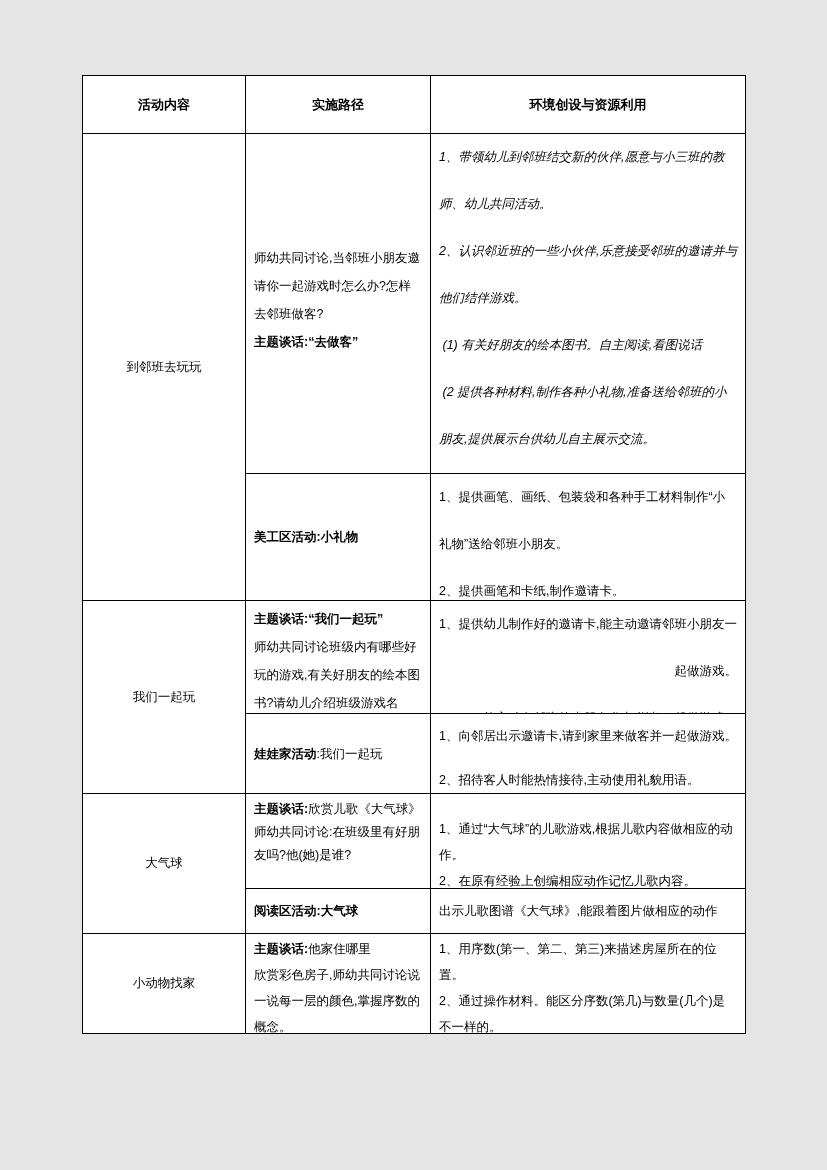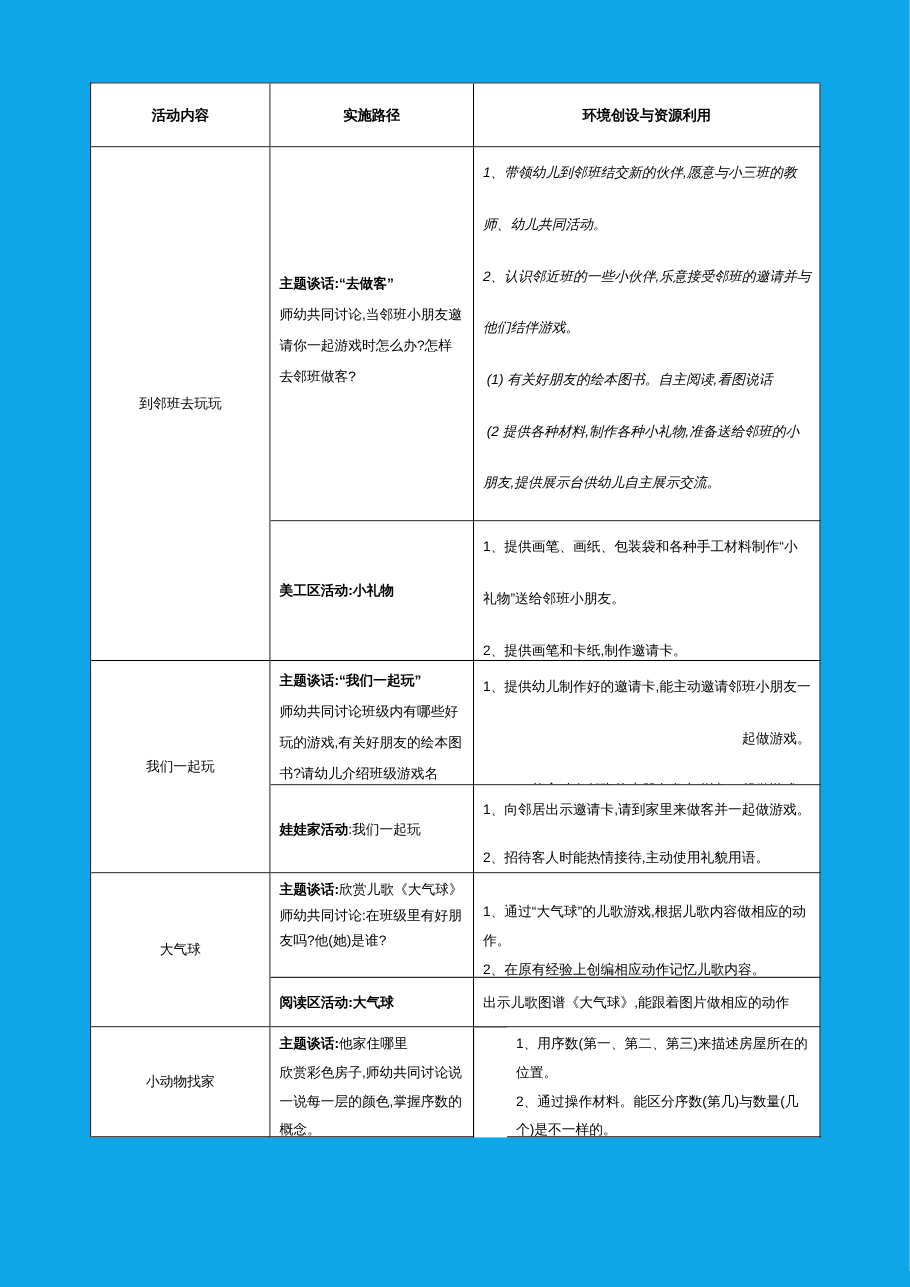--- a/index.html
+++ b/index.html
@@ -2,21 +2,21 @@
 <html><head>
 <meta charset="utf-8">
 <style>
   html,body { margin:0; padding:0; }
   body {
     width:827px; height:1170px;
     background:#ffffff;
     font-family:"Liberation Sans","DejaVu Sans",sans-serif;
     color:#000;
   }
-  .page { position:relative; width:827px; height:1170px; background:#0ea5e9; overflow:hidden; }
+  .page { position:relative; width:827px; height:1170px; background:#e5e5e5; overflow:hidden; }
 
   .doc-table {
     position:absolute; left:82px; top:75px;
     display:grid;
     grid-template-columns:163px 185px 315px;
     grid-template-rows:58px 340px 127px 113px 80px 95px 45px 100px;
     border-top:1.5px solid #000;
     border-left:1.5px solid #000;
     background:#fff;
   }
@@ -76,22 +76,22 @@
       <span>实施路径</span>
     </div>
     <div class="cell hdr" style="grid-column:3;grid-row:1;">
       <span>环境创设与资源利用</span>
     </div>
 
     <div class="cell act" style="grid-column:1;grid-row:2/4;">
       <span>到邻班去玩玩</span>
     </div>
     <div class="cell path p-r1a" style="grid-column:2;grid-row:2;">
+      <p>师幼共同讨论,当邻班小朋友邀请你一起游戏时怎么办?怎样去邻班做客?</p>
       <p><span class="lbl">主题谈话:“去做客”</span><span></span></p>
-      <p>师幼共同讨论,当邻班小朋友邀请你一起游戏时怎么办?怎样去邻班做客?</p>
     </div>
     <div class="cell env e-r1a" style="grid-column:3;grid-row:2;font-style:italic;">
       <p>1、带领幼儿到邻班结交新的伙伴,愿意与小三班的教师、幼儿共同活动。</p>
       <p>2、认识邻近班的一些小伙伴,乐意接受邻班的邀请并与他们结伴游戏。</p>
       <p> (1) 有关好朋友的绘本图书。自主阅读,看图说话</p>
       <p> (2 提供各种材料,制作各种小礼物,准备送给邻班的小朋友,提供展示台供幼儿自主展示交流。</p>
     </div>
 
     <div class="cell path p-r1b" style="grid-column:2;grid-row:3;">
       <p><span class="lbl">美工区活动:小礼物</span></p>
@@ -140,19 +140,19 @@
       <p>出示儿歌图谱《大气球》,能跟着图片做相应的动作</p>
     </div>
 
     <div class="cell act" style="grid-column:1;grid-row:8;">
       <span>小动物找家</span>
     </div>
     <div class="cell path p-r4" style="grid-column:2;grid-row:8;">
       <p><span class="lbl">主题谈话:</span><span>他家住哪里</span></p>
       <p>欣赏彩色房子,师幼共同讨论说一说每一层的颜色,掌握序数的概念。</p>
     </div>
-    <div class="cell env e-r4" style="grid-column:3;grid-row:8;margin-left:30px;">
+    <div class="cell env e-r4" style="grid-column:3;grid-row:8;">
       <p>1、用序数(第一、第二、第三)来描述房屋所在的位置。</p>
       <p>2、通过操作材料。能区分序数(第几)与数量(几个)是不一样的。</p>
     </div>
 
   </div>
 </div>
 
 </body></html>

